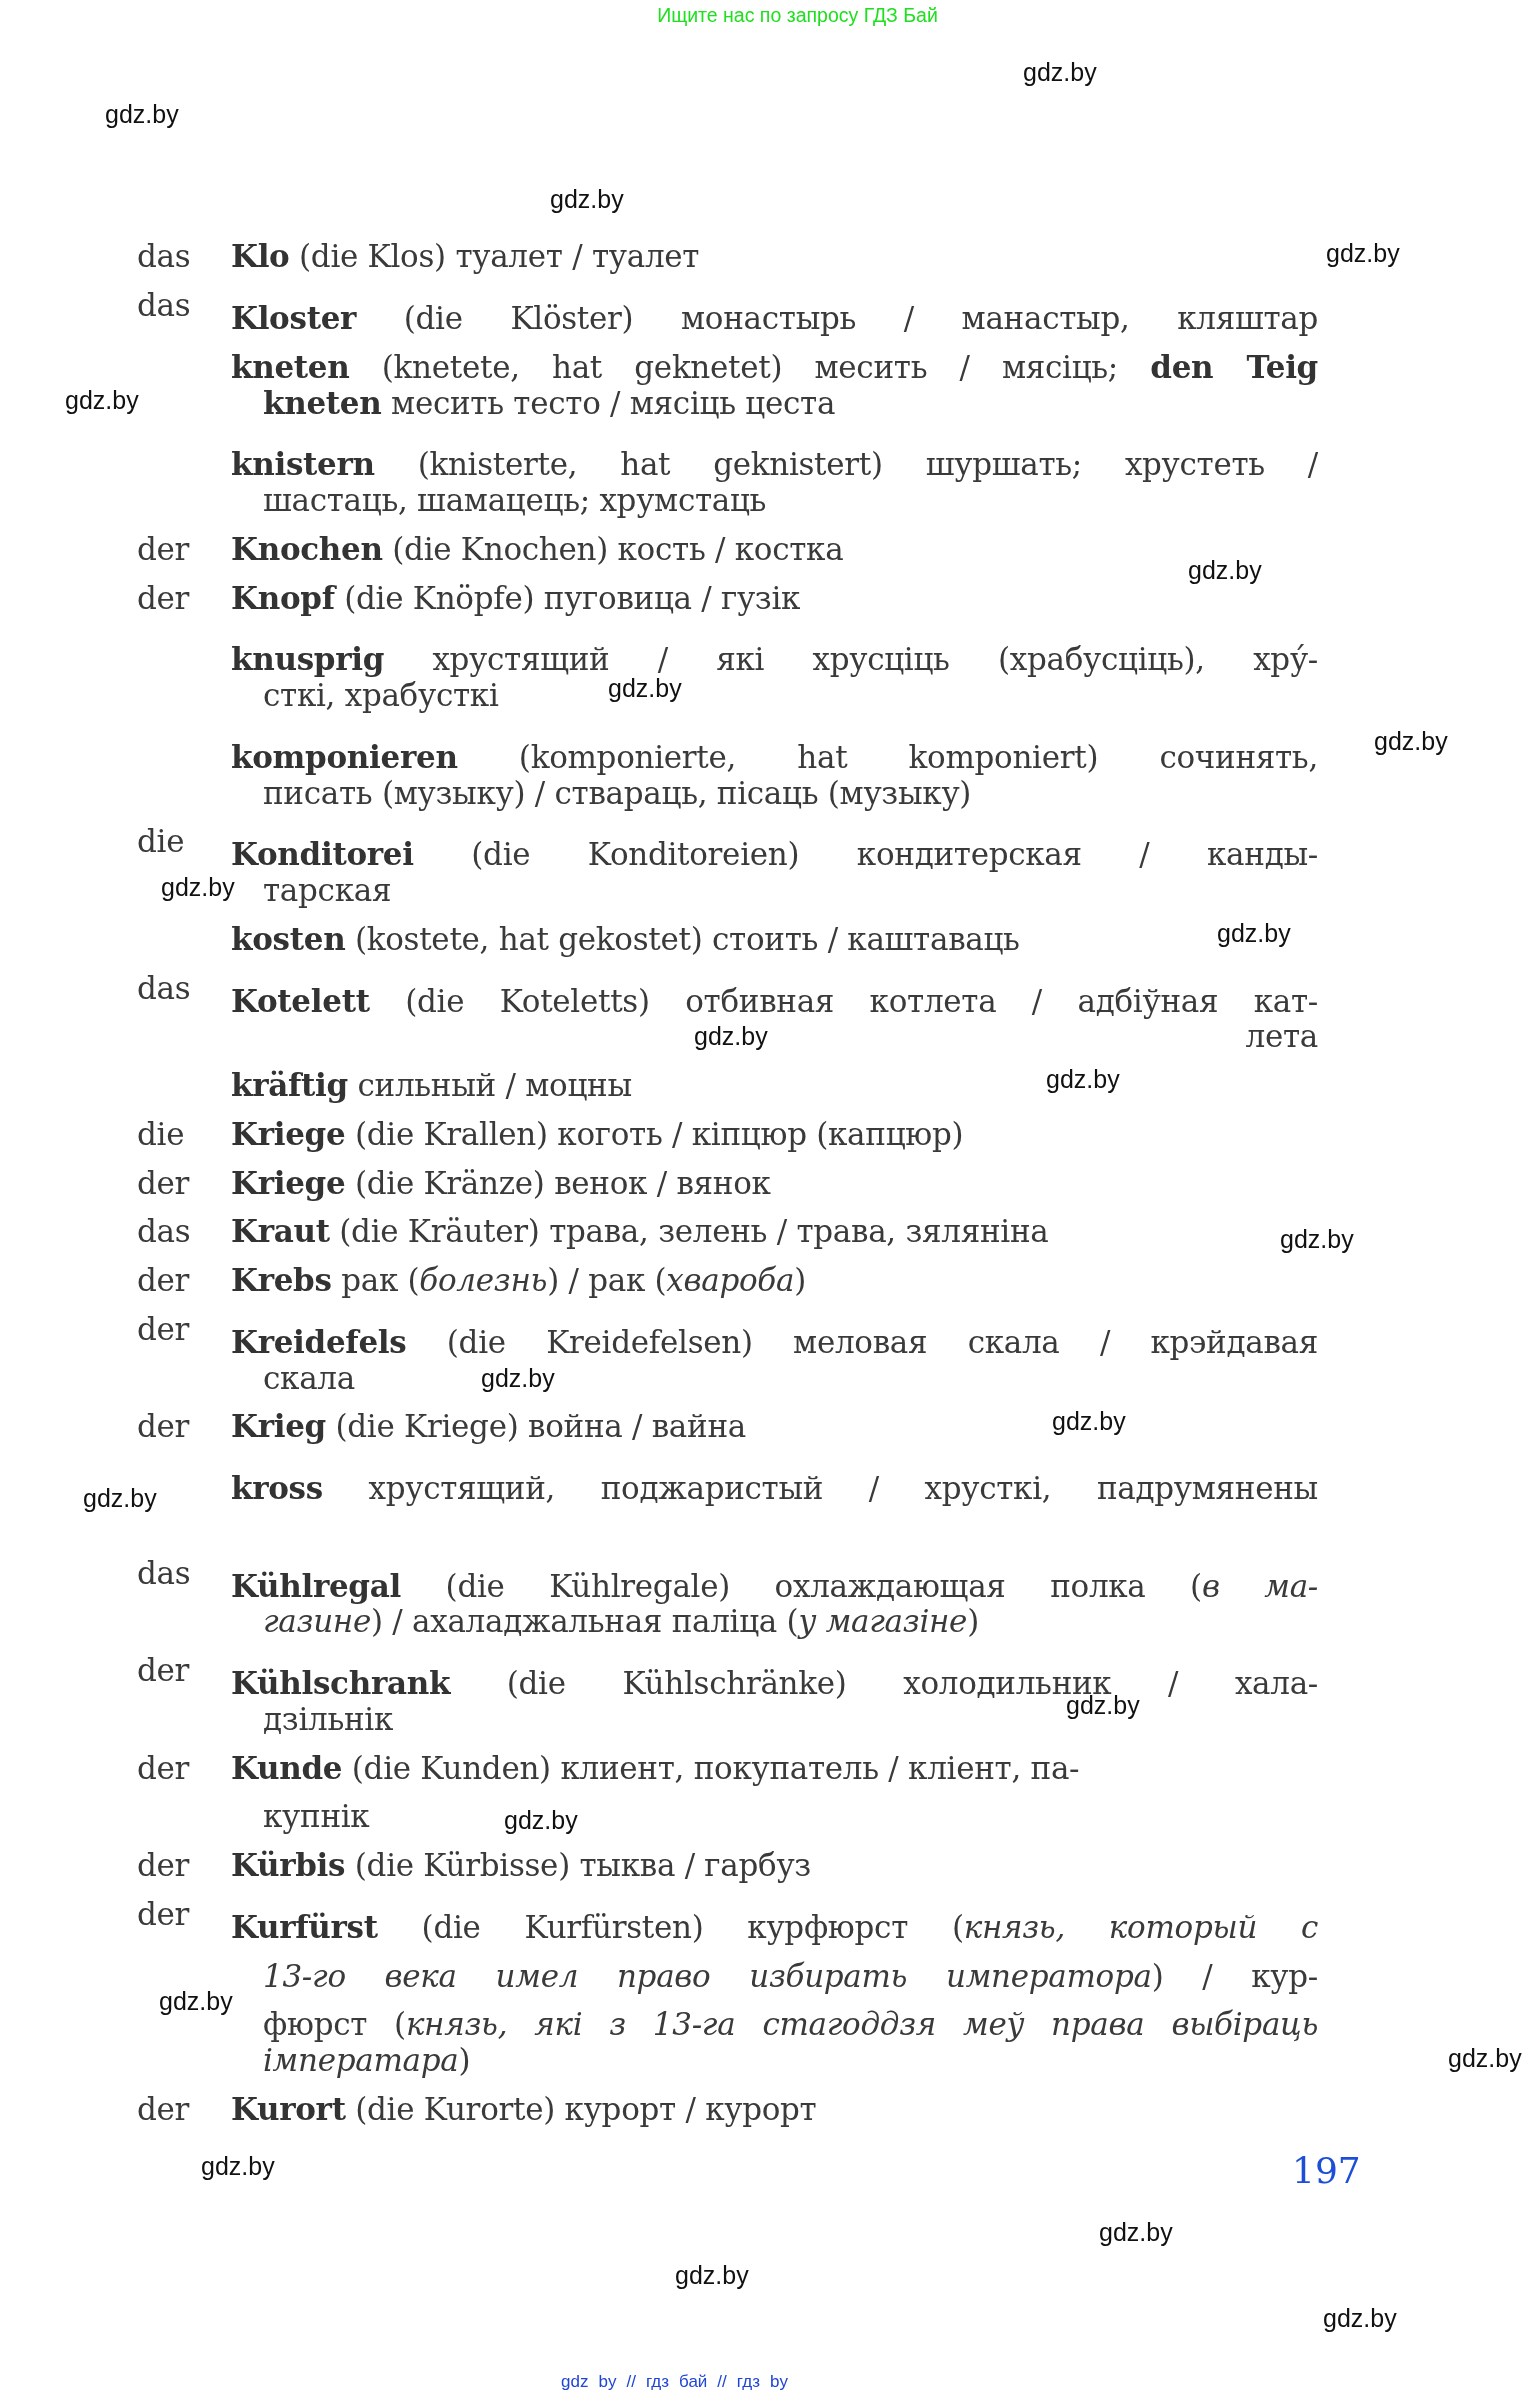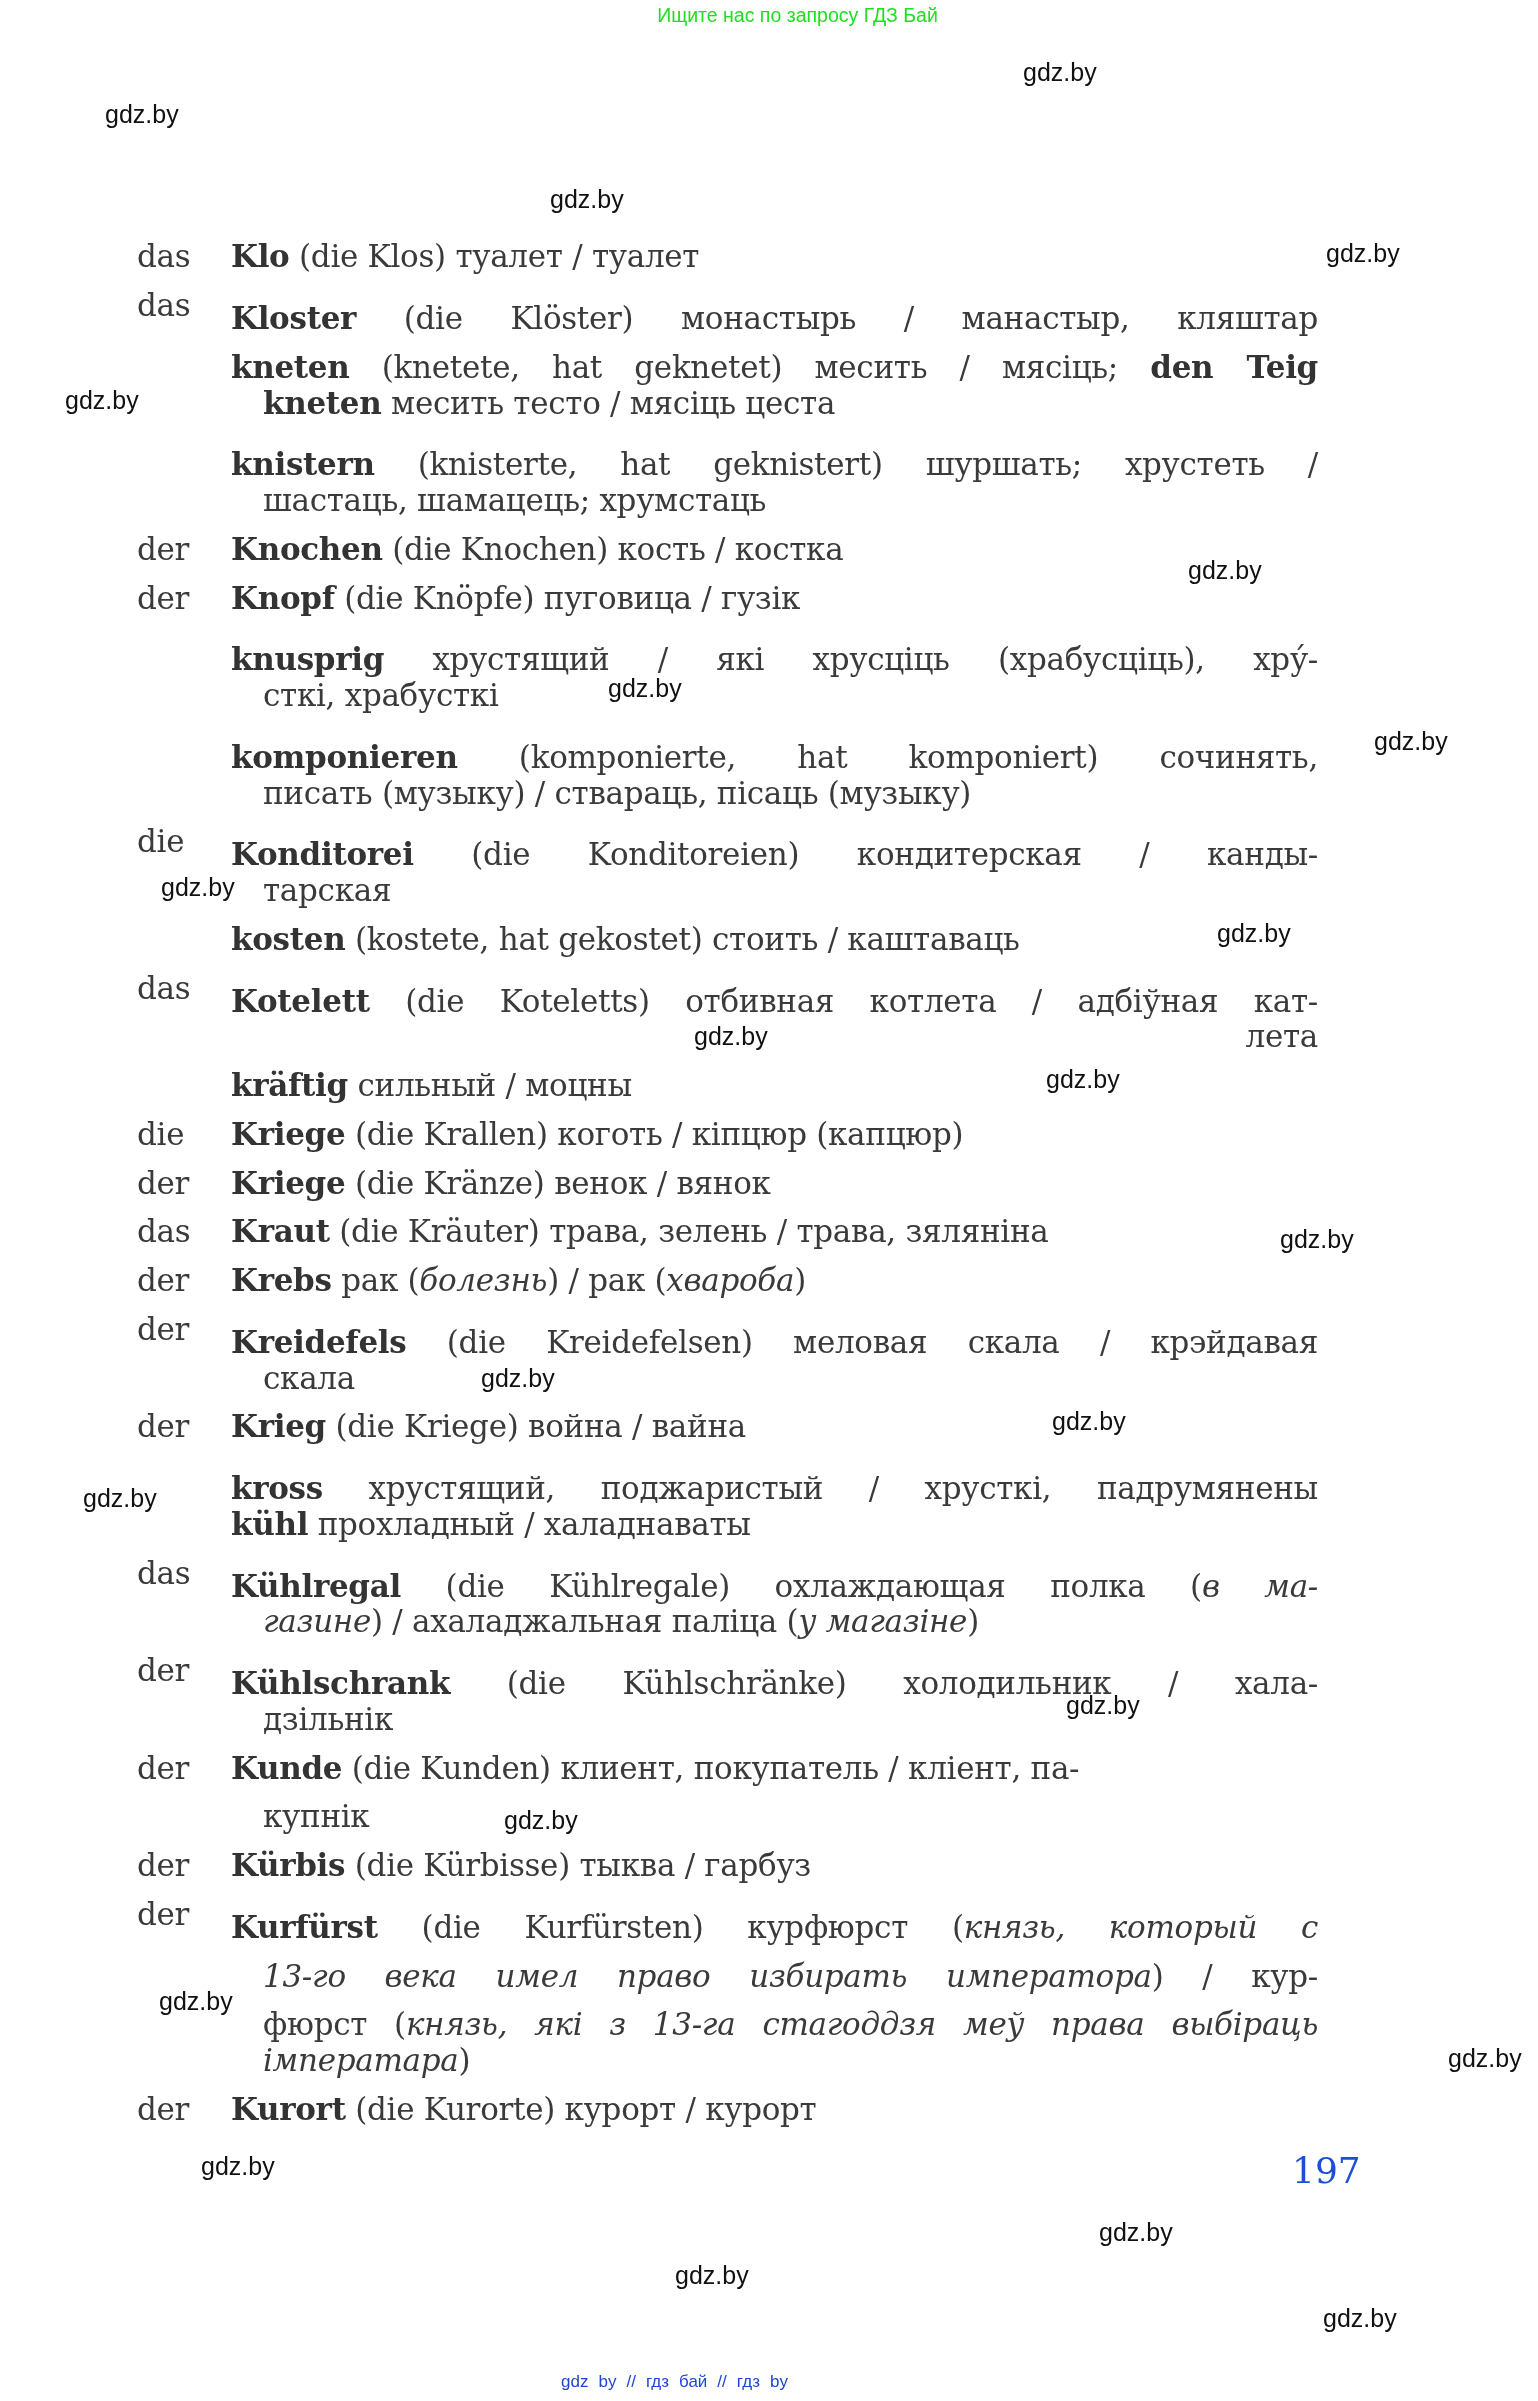--- a/index.html
+++ b/index.html
@@ -124,23 +124,20 @@
     </div>
     <div class="line" style="top: 1354px; left: 0px; width: 1539px;">
       <span class="text cont"><span>скала</span></span>
     </div>
     <div class="line" style="top: 1402px; left: 0px; width: 1539px;">
       <span class="article">der</span>
       <span class="text"><span class="hw">Krieg</span><span> (die Kriege) война / вайна</span></span>
     </div>
     <div class="line" style="top: 1451px; left: 0px; width: 1539px;">
       <span class="text full"><span class="hw">kross</span><span> хрустящий, поджаристый / хрусткі, падрумянены</span></span>
-    </div>
-    <div class="line" style="top: 1500px; left: 0px; width: 1539px;">
-      <span class="text"><span class="hw">kühl</span><span> прохладный / халаднаваты</span></span>
     </div>
     <div class="line" style="top: 1549px; left: 0px; width: 1539px;">
       <span class="article">das</span>
       <span class="text full"><span class="hw">Kühlregal</span><span> (die Kühlregale) охлаждающая полка (</span><span class="it">в ма-</span></span>
     </div>
     <div class="line" style="top: 1597px; left: 0px; width: 1539px;">
       <span class="text cont"><span class="it">газине</span><span>) / ахаладжальная паліца (</span><span class="it">у магазіне</span><span>)</span></span>
     </div>
     <div class="line" style="top: 1646px; left: 0px; width: 1539px;">
       <span class="article">der</span>

